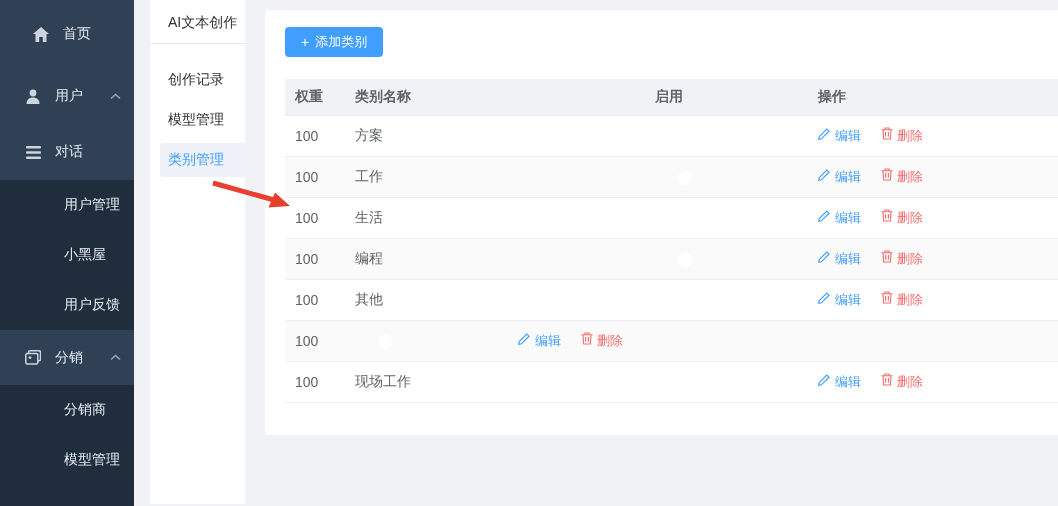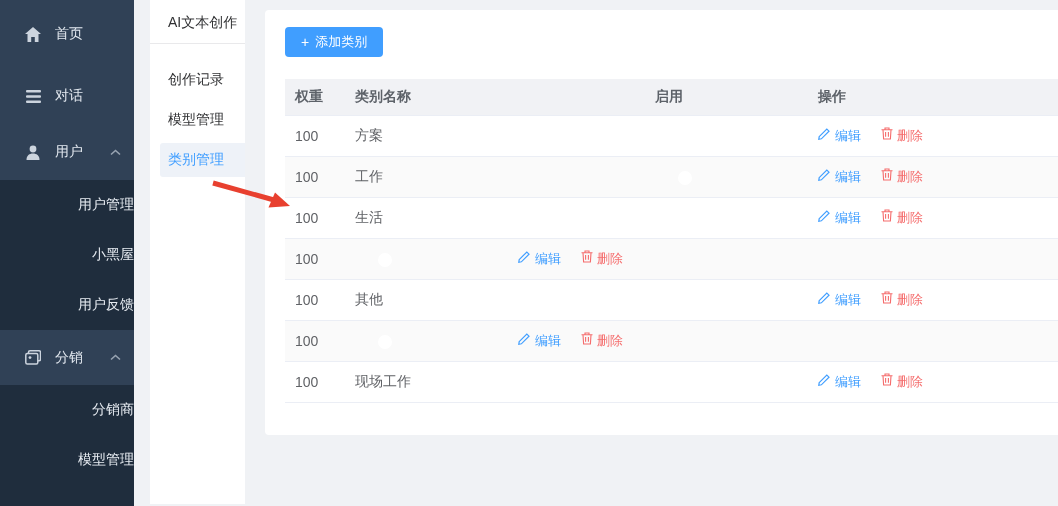--- a/index.html
+++ b/index.html
@@ -16,29 +16,29 @@
     position:absolute; left:0; top:0; width:134px; height:506px;
     background:#304156; color:#e4eaf1; display:flex; flex-direction:column;
   }
   .nav-item {
     display:flex; align-items:center; padding-left:25px; cursor:pointer;
     flex:none;
   }
   .nav-item .ic { width:16px; height:16px; flex:none; display:flex; align-items:center; justify-content:center; }
   .nav-item .lbl { margin-left:14px; white-space:nowrap; }
   .nav-item .caret { margin-left:auto; margin-right:13px; display:flex; }
-  .h-home { height:68px; }
+  .h-home { height:68px;margin-left:8px; }
   .h-chat { height:56px; }
   .h-group { height:56px; }
   .h-dist  { height:55px; }
   .subgroup { background:#1f2d3d; flex:none; }
   .subgroup.grow { flex:1 1 auto; }
   .sub-item {
     height:50px; display:flex; align-items:center; padding-left:64px;
-    color:#e8edf3; cursor:pointer; white-space:nowrap;justify-content:flex-end;
+    color:#e8edf3; cursor:pointer; white-space:nowrap;
   }
 
   
   .panel {
     position:absolute; left:150px; top:0; width:111px; height:504px;
     background:#ffffff;
   }
   .panel-title {
     height:44px; line-height:44px; padding-left:18px; color:#303133;
     border-bottom:1px solid #e9e9eb; white-space:nowrap;
@@ -107,48 +107,48 @@
 
 <div class="dark-sidebar">
 
   <div class="nav-item h-home">
     <span class="ic">
       <svg width="16" height="15" viewBox="0 0 16 15">
           <path d="M8 0 L16 7 L13.5 7 L13.5 15 L9.8 15 L9.8 10 L6.2 10 L6.2 15 L2.5 15 L2.5 7 L0 7 Z" fill="#ccd4de"></path>
         </svg>
     </span>
     <span class="lbl">首页</span>
+  </div>
+
+  <div class="nav-item h-group">
+    <span class="ic">
+      <svg width="16" height="15" viewBox="0 0 16 15">
+          <circle cx="8" cy="4" r="3.4" fill="#ccd4de"></circle>
+          <path d="M1.5 15 C1.5 10.6 4.4 8.6 8 8.6 C11.6 8.6 14.5 10.6 14.5 15 Z" fill="#ccd4de"></path>
+        </svg>
+    </span>
+    <span class="lbl">用户</span>
+    <span class="caret">
+      <svg width="11" height="7" viewBox="0 0 11 7">
+          <polyline points="1,5.5 5.5,1.5 10,5.5" fill="none" stroke="#97a3b1" stroke-width="1.6"></polyline>
+        </svg>
+    </span>
   </div>
 
   <div class="nav-item h-chat">
     <span class="ic">
       <svg width="15" height="13" viewBox="0 0 15 13">
           <g fill="#ccd4de">
             <rect x="0" y="0" width="15" height="2.6" rx="1"></rect>
             <rect x="0" y="5.2" width="15" height="2.6" rx="1"></rect>
             <rect x="0" y="10.4" width="15" height="2.6" rx="1"></rect>
           </g>
         </svg>
     </span>
     <span class="lbl">对话</span>
-  </div>
-
-  <div class="nav-item h-group">
-    <span class="ic">
-      <svg width="16" height="15" viewBox="0 0 16 15">
-          <circle cx="8" cy="4" r="3.4" fill="#ccd4de"></circle>
-          <path d="M1.5 15 C1.5 10.6 4.4 8.6 8 8.6 C11.6 8.6 14.5 10.6 14.5 15 Z" fill="#ccd4de"></path>
-        </svg>
-    </span>
-    <span class="lbl">用户</span>
-    <span class="caret">
-      <svg width="11" height="7" viewBox="0 0 11 7">
-          <polyline points="1,5.5 5.5,1.5 10,5.5" fill="none" stroke="#97a3b1" stroke-width="1.6"></polyline>
-        </svg>
-    </span>
   </div>
 
   <div class="subgroup">
     <div class="sub-item">
       <span>用户管理</span>
     </div>
     <div class="sub-item">
       <span>小黑屋</span>
     </div>
     <div class="sub-item">
@@ -273,20 +273,21 @@
         <svg width="12" height="13" viewBox="0 0 12 13">
                   <path d="M0.5 2.8 H11.5 M4 2.8 V1 H8 V2.8 M2 2.8 L2.6 12 H9.4 L10 2.8 M4.6 5 V9.8 M7.4 5 V9.8" fill="none" stroke="currentColor" stroke-width="1.1"></path>
                 </svg>
         <span>删除</span>
       </span>
     </div>
   </div>
 
   <div class="t-row stripe">
     <div class="col-weight">100</div>
+    <div class="col-name">编程</div>
     <div class="col-enable">
       <span class="switch on"><span class="knob"></span></span>
     </div>
     <div class="col-ops">
       <span class="link edit">
         <svg width="13" height="13" viewBox="0 0 13 13">
                   <path d="M1.2 9.6 L8.8 2 L11 4.2 L3.4 11.8 L0.8 12.2 Z" fill="none" stroke="currentColor" stroke-width="1.2"></path>
                 </svg>
         <span>编辑</span>
       </span>

